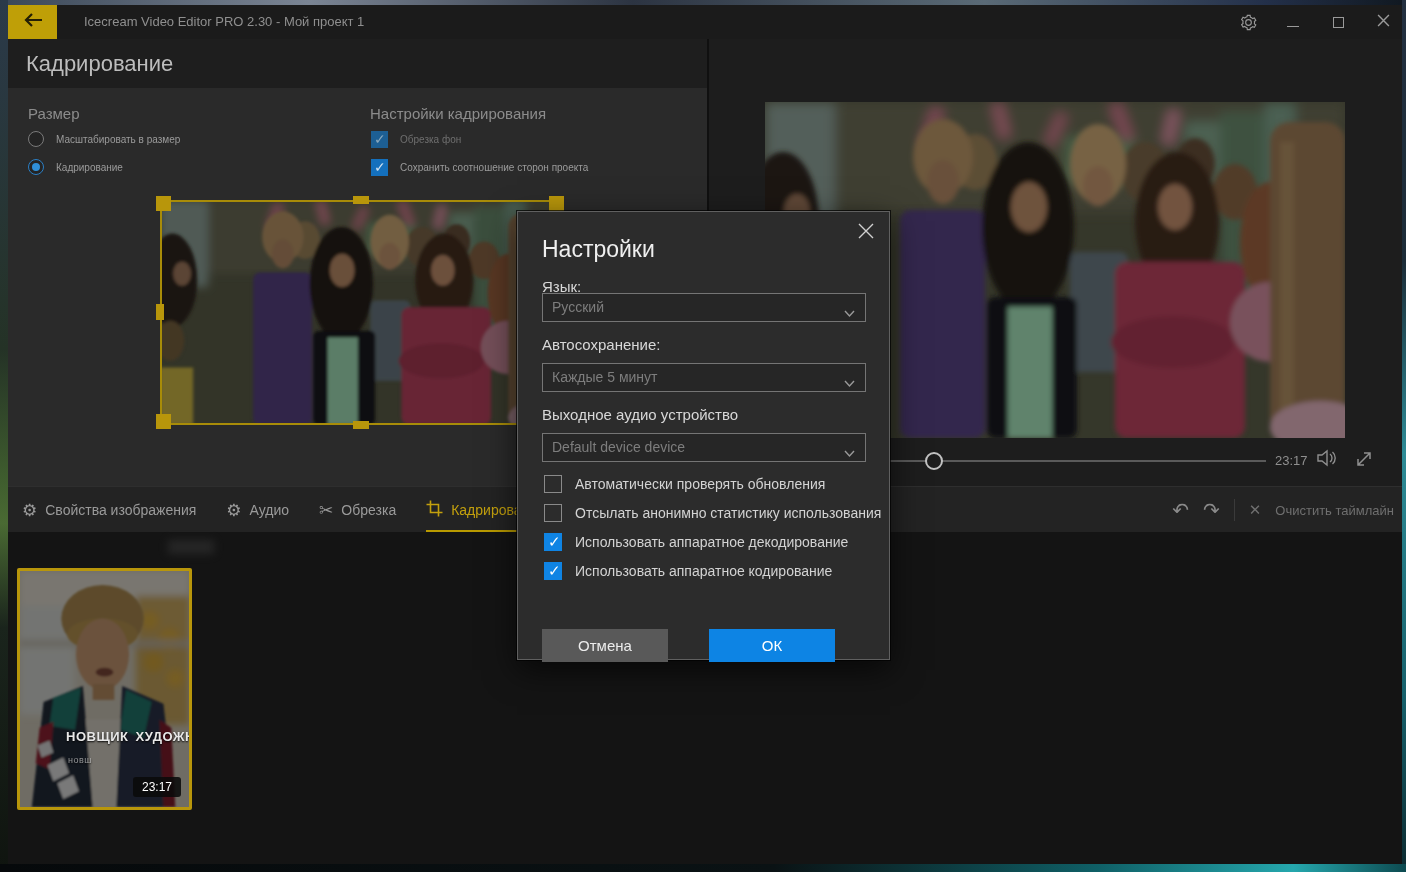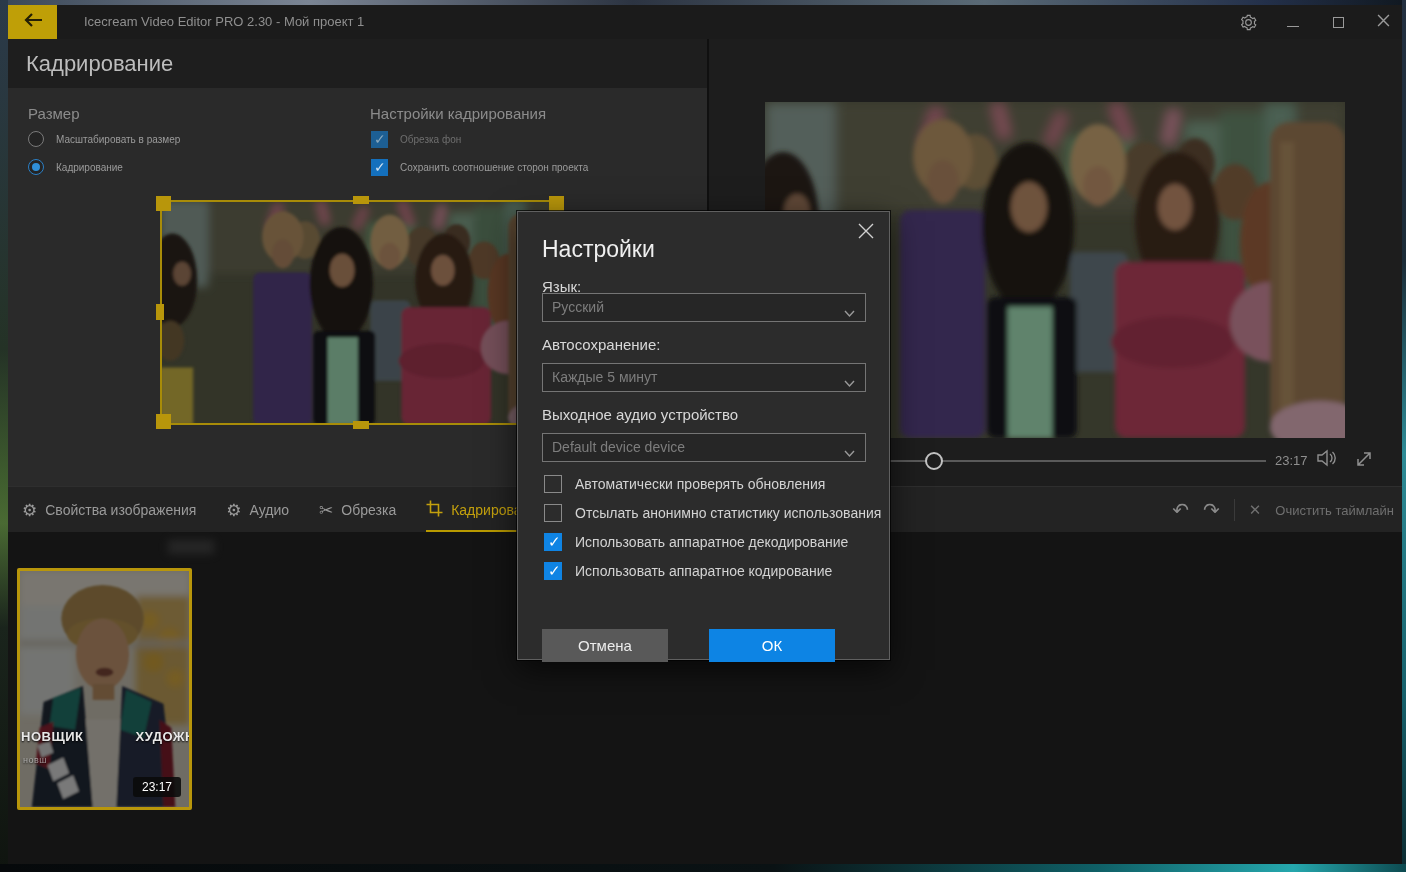--- a/index.html
+++ b/index.html
@@ -85,21 +85,21 @@
   .tb-actions .sep{width:1px;height:22px;background:#3a3a3a;}
   .clear-x{font-size:15px;color:#6f6f6f;}
   .clear-label{font-size:13px;color:#6f6f6f;white-space:nowrap;}
   .uicon{font-size:20px;line-height:1;color:#8a8a8a;}
 
   
   .timeline{position:absolute;left:0;top:527px;width:1394px;height:332px;background:#141414;}
   .ruler-smudge{position:absolute;left:160px;top:8px;width:46px;height:14px;background:#2e2e2e;filter:blur(4px);opacity:.7;}
   .clip{position:absolute;left:9px;top:36px;width:175px;height:242px;border:3px solid #b8960b;border-radius:2px;overflow:hidden;background:#222;}
   .clip svg{width:100%;height:100%;display:block;}
-  .clip-txt{position:absolute;color:#e8e8e8;font-weight:bold;font-size:13px;letter-spacing:.5px;text-shadow:0 1px 2px #000;}
+  .clip-txt{position:absolute;color:#e8e8e8;font-weight:bold;font-size:13px;letter-spacing:.5px;text-shadow:0 1px 2px #000;margin-left:45px;}
   .ct-left{left:1px;bottom:63px;}
   .ct-right{right:-6px;bottom:63px;}
   .ct-small{left:3px;bottom:42px;font-weight:normal;font-size:9px;color:#bdbdbd;opacity:.75;}
   .clip-badge{position:absolute;right:8px;bottom:10px;background:rgba(10,10,10,.88);color:#fff;font-size:12px;padding:3px 9px;border-radius:3px;}
 
   
   .dialog{position:absolute;left:517px;top:211px;width:373px;height:449px;background:#2c2c2c;border:1px solid #606060;
           box-shadow:0 0 0 1px rgba(0,0,0,.7),0 10px 30px rgba(0,0,0,.65);}
   .dlg-close{position:absolute;right:14px;top:10px;width:18px;height:18px;color:#d0d0d0;cursor:pointer;}
   .dlg-title{position:absolute;left:24px;top:24px;font-size:23px;color:#efefef;}

